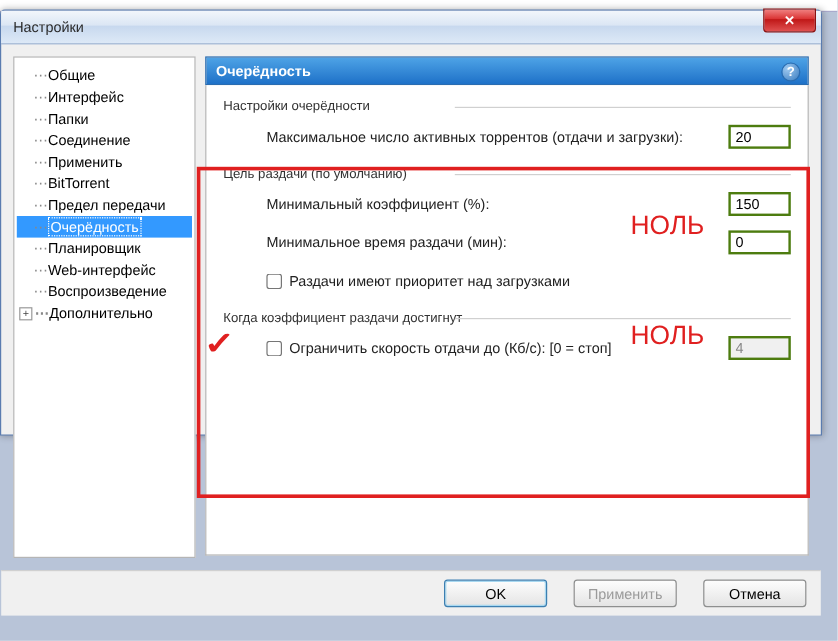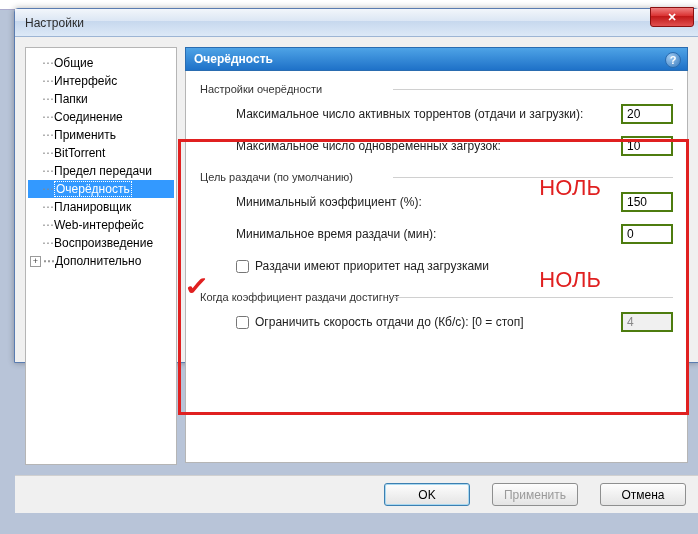--- a/index.html
+++ b/index.html
@@ -7,21 +7,21 @@
     font-family: "Segoe UI", Tahoma, sans-serif;
     font-size: 12px;
     background: #b8c4d8;
     width: 698px;
     height: 534px;
     overflow: hidden;
     position: relative;
   }
   .window {
     position: absolute;
-    left: 14px; top: 8px;
+    left: 0; top: 8px;
     width: 685px; height: 355px;
     background: #f0f0f0;
     border: 1px solid #5a7cb0;
     border-radius: 4px 4px 0 0;
     box-shadow: 0 0 6px rgba(0,0,0,0.3);
   }
   .titlebar {
     height: 28px;
     background: linear-gradient(to bottom, #f2f6fb 0%, #dbe6f4 45%, #c7d8ee 46%, #dde9f7 100%);
     border-bottom: 1px solid #9db5d4;
@@ -266,24 +266,20 @@
       <div class="panel-header">
         <span>Очерёдность</span>
         <span class="help-icon">?</span>
       </div>
       <div class="panel-content">
 
         <div class="group-label">Настройки очерёдности</div>
         <div class="row">
           <label>Максимальное число активных торрентов (отдачи и загрузки):</label>
           <input type="text" value="20" style="">
-        </div>
-        <div class="row">
-          <label>Максимальное число одновременных загрузок:</label>
-          <input type="text" value="10" style="">
         </div>
 
         <div class="section2">
           <div class="group-label">Цель раздачи (по умолчанию)</div>
           <div class="row">
             <label>Минимальный коэффициент (%):</label>
             <input type="text" value="150" style="">
           </div>
           <div class="row">
             <label>Минимальное время раздачи (мин):</label>

